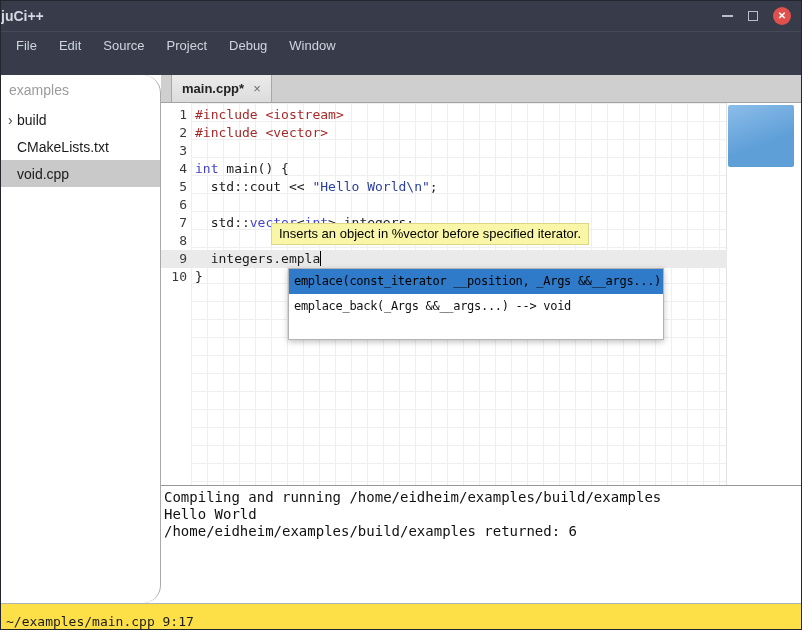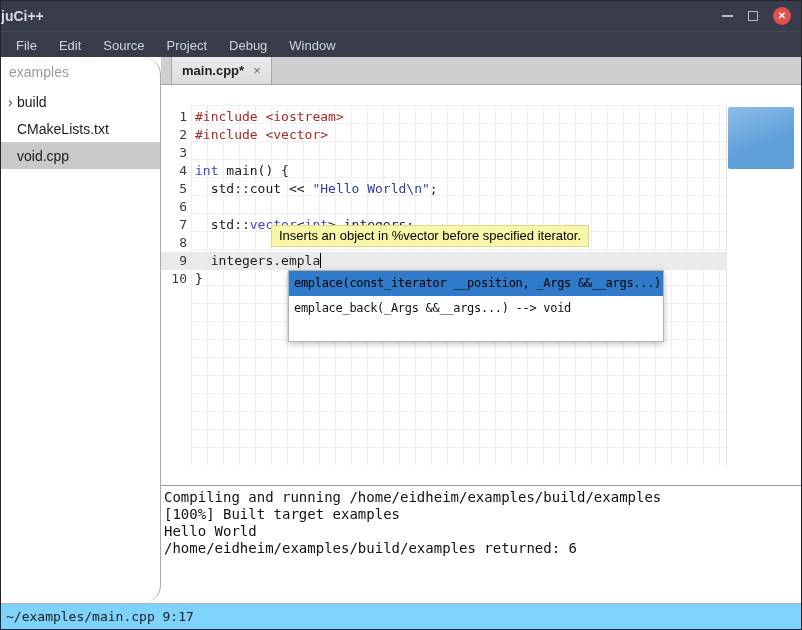--- a/index.html
+++ b/index.html
@@ -14,36 +14,36 @@
               display:flex; align-items:center; justify-content:flex-start;font-weight:bold; }
   .title { color:#d3dae3; font-size:14px; }
   .win-controls { position:absolute; right:10px; top:0; height:30px; display:flex; align-items:center; gap:15px; }
   .btn-min { width:11px; height:2px; background:#b9bfc9; cursor:pointer; }
   .btn-max { width:10px; height:10px; border:1px solid #b9bfc9; cursor:pointer; }
   .btn-close { width:18px; height:18px; border-radius:50%; background:var(--c-close,#e0504c);
                display:flex; align-items:center; justify-content:center; cursor:pointer; }
   .btn-close::before { content:"✕"; color:#fff; font-size:10px; line-height:1; }
 
   
-  .menubar { height:26px; background:var(--c-titlebar,#383c4a); display:flex; align-items:stretch;
+  .menubar { height:44px; background:var(--c-titlebar,#383c4a); display:flex; align-items:stretch;
              padding-left:4px; flex:none; border-top:1px solid #454a59; }
   .menu-item { padding:0 11px; line-height:27px; color:#ced5df; font-size:13px; cursor:default; }
 
   
   .body { flex:1; display:flex; min-height:0; }
 
   .sidebar { width:160px; flex:none; background:#fff; border-right:1px solid #a9a9a9;
              font-size:14px; color:#1a1a1a; overflow:hidden;border-radius:18px; }
   .side-header { padding:7px 10px 8px 8px; color:#9b9b9b; font-size:14px; }
   .tree-item { height:27px; display:flex; align-items:center; cursor:default; }
   .tree-item.selected { background:#c9c9c9; }
   .chevron { width:16px; padding-left:7px; color:#444; font-size:14px; }
   .tree-label { padding-left:0; }
 
-  .main { flex:1; display:flex; flex-direction:column; min-width:0;gap:20px; }
+  .main { flex:1; display:flex; flex-direction:column; min-width:0; }
 
   
   .tabbar { height:28px; flex:none; background:#cfcfcf; border-bottom:1px solid #a3a3a3;
             display:flex; align-items:stretch; padding-left:10px; }
   .tab { display:flex; align-items:center; padding:0 10px; background:linear-gradient(#ebebeb,#dcdcdc);
          border-left:1px solid #a8a8a8; border-right:1px solid #a8a8a8; cursor:pointer; }
   .tab-label { font-weight:bold; font-size:13px; color:#222; }
   .tab-close { margin-left:9px; color:#6d6d6d; font-size:13px; cursor:pointer; }
 
   
@@ -77,22 +77,22 @@
             font-size:12px; letter-spacing:-0.3px; color:#111; white-space:nowrap; overflow:hidden; cursor:pointer; }
   .ac-row.selected { background:var(--c-accent,#2f7ac9); color:#000000; }
 
   
   .output { height:118px; flex:none; border-top:1px solid #979797; background:#fff;
             font-family:"DejaVu Sans Mono",monospace; font-size:14px; color:#111;
             padding:3px 0 0 3px; overflow:hidden; }
   .out-line { height:17px; line-height:17px; white-space:pre; }
 
   
-  .statusbar { height:26px; flex:none; background:#7dd3fc; border-top:1px solid #b2b2b2;
-               display:flex; align-items:center; padding-left:5px;
+  .statusbar { height:26px; flex:none; background:#fde047; border-top:1px solid #b2b2b2;
+               display:flex; align-items:flex-end; padding-left:5px;
                font-family:"DejaVu Sans Mono",monospace; font-size:13px; color:#1c1c1c; }
 </style>
 </head>
 <body>
 
 <div class="window">
 
   <div class="titlebar">
     <div class="title">juCi++</div>
     <div class="win-controls">
@@ -157,21 +157,20 @@
         <div class="minimap"></div>
         <div class="tooltip">Inserts an object in %vector before specified iterator.</div>
         <div class="popup">
             <div class="ac-row selected">emplace(const_iterator __position, _Args &amp;&amp;__args...)</div>
             <div class="ac-row">emplace_back(_Args &amp;&amp;__args...) --&gt; void</div>
           </div>
       </div>
 
       <div class="output">
           <div class="out-line">Compiling and running /home/eidheim/examples/build/examples</div>
-          <div class="out-line">[100%] Built target examples</div>
           <div class="out-line">Hello World</div>
           <div class="out-line">/home/eidheim/examples/build/examples returned: 6</div>
         </div>
 
     </div>
   </div>
 
   <div class="statusbar">
     <span>~/examples/main.cpp 9:17</span>
   </div>

